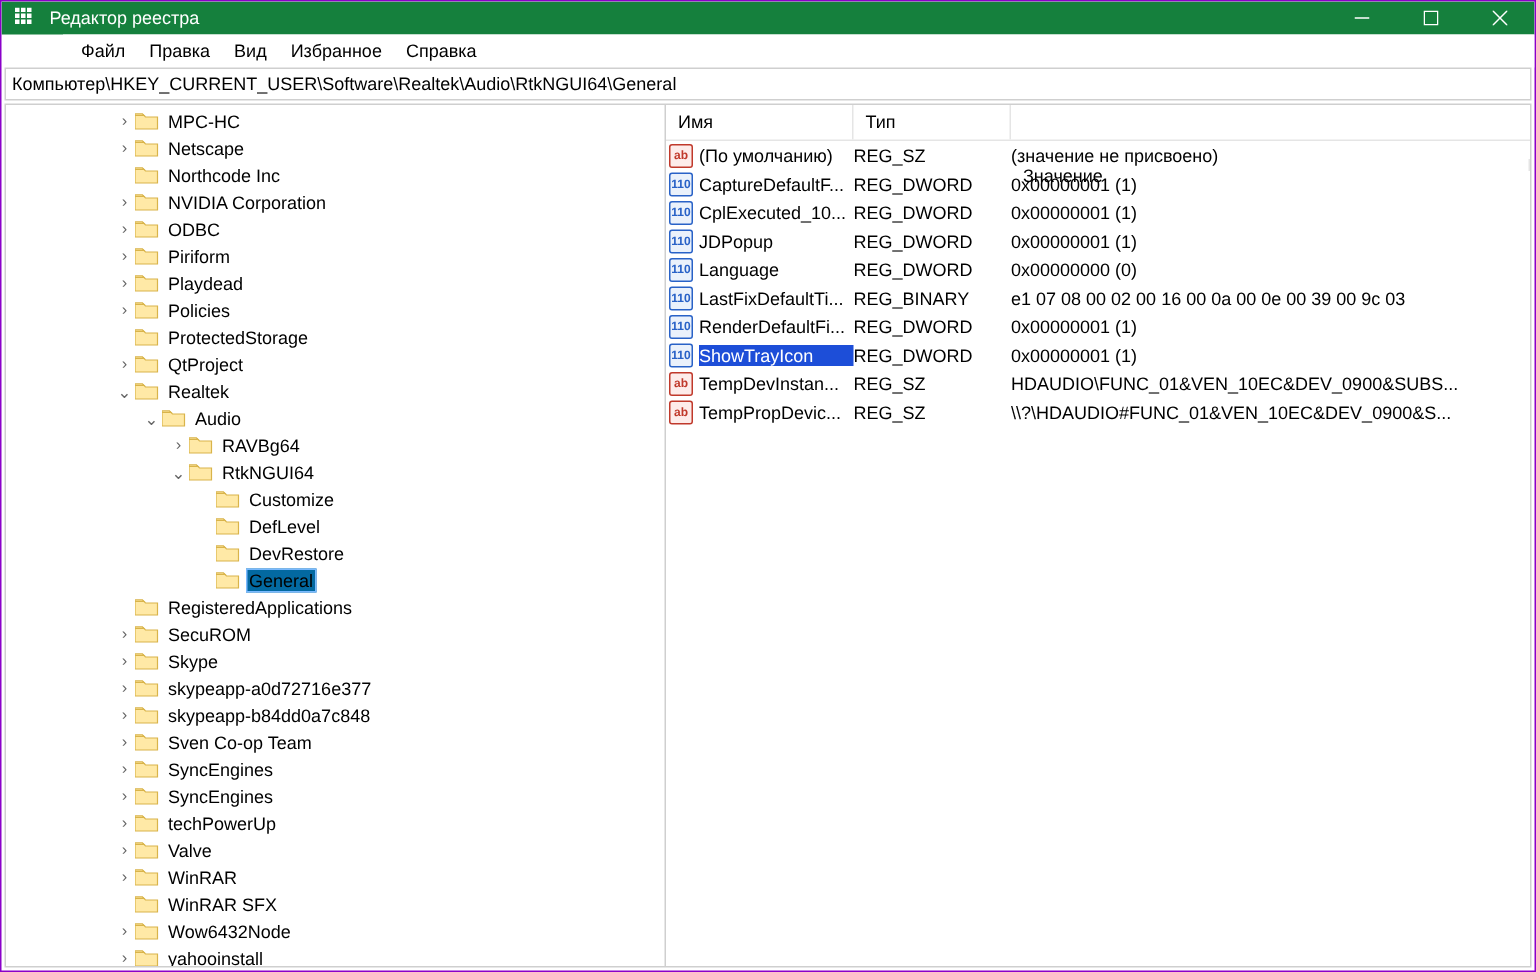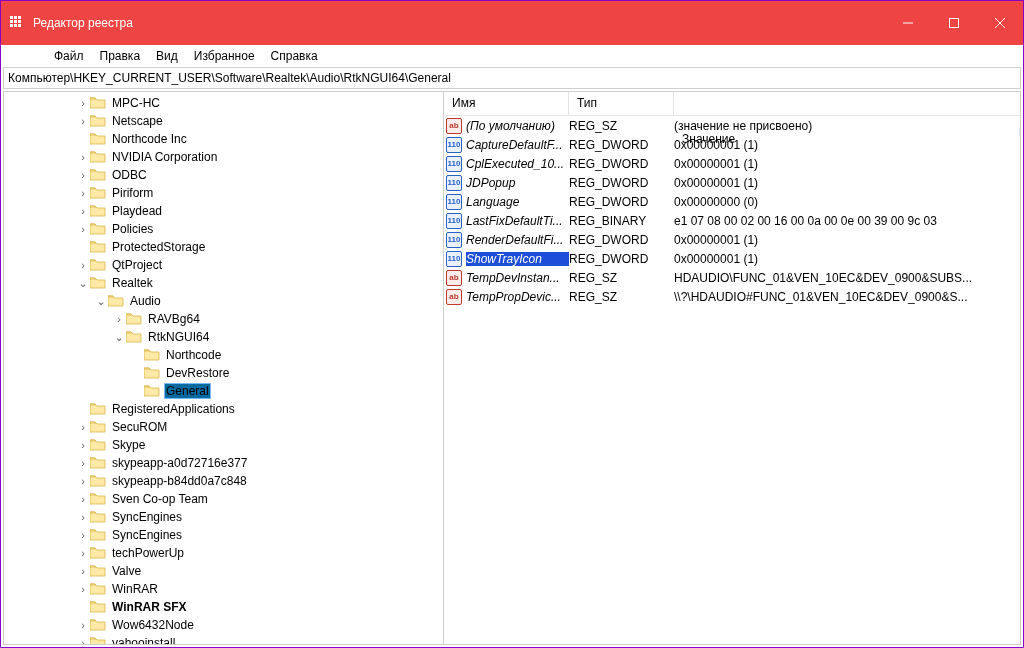--- a/index.html
+++ b/index.html
@@ -1,18 +1,18 @@
 <!DOCTYPE html>
 <html><head>
 <meta charset="utf-8">
 <style>
   * { box-sizing: border-box; margin: 0; padding: 0; font-family: "Segoe UI", Tahoma, sans-serif; }
   body { background: #fff; font-size: 12px; color: #000; }
   .window { width: 1024px; height: 648px; border: 1px solid #8a00c9; display: flex; flex-direction: column; overflow: hidden; }
-  .titlebar { height: 44px; background: #ef4444; color: #fff; display: flex; align-items: center; padding-left: 8px; font-size: 12px; }
+  .titlebar { height: 22px; background: #15803d; color: #fff; display: flex; align-items: center; padding-left: 8px; font-size: 12px; }
   .titlebar .app-icon { width: 16px; height: 16px; margin-right: 8px; display: inline-flex; align-items: center; justify-content: center; }
   .titlebar .title { flex: 1; }
   .win-controls { display: flex; height: 100%; }
   .win-btn { width: 46px; height: 100%; display: flex; align-items: center; justify-content: center; color: #fff; }
   .menubar { height: 22px; display: flex; align-items: center; padding: 0 4px; background: #fff; gap: 0; margin-left: 41px; }
   .menu-item { padding: 2px 8px; font-size: 12px; }
   .addressbar { height: 22px; border: 1px solid #cfcfcf; margin: 0 2px 2px 2px; display: flex; align-items: center; padding: 0 4px; font-size: 12px; }
   .body-row { flex: 1; display: flex; border: 1px solid #cfcfcf; margin: 0 2px 2px 2px; min-height: 0; }
   .tree-pane { width: 440px; border-right: 1px solid #cfcfcf; overflow-y: scroll; padding: 2px 0; }
   .list-pane { flex: 1; overflow: auto; }
@@ -25,21 +25,21 @@
   .folder-icon svg { display: block; }
   .cols-header { display: flex; height: 24px; border-bottom: 1px solid #e5e5e5; font-size: 12px; }
   .col-h { padding: 4px 8px; border-right: 1px solid #e5e5e5; }
   .col-name { width: 125px; }
   .col-type { width: 105px; }
   .col-data { flex: 1; margin-top: 36px; }
   .val-row { display: flex; align-items: center; height: 19px; padding-left: 2px; }
   .val-row .vicon { width: 16px; height: 16px; margin-right: 4px; display:inline-flex; align-items:center; justify-content:center; font-size:8px; font-weight:bold; border:1px solid; border-radius:2px; }
   .vicon.sz { color:#c0392b; border-color:#c0392b; background:#fdecea; }
   .vicon.bin { color:#2962c7; border-color:#2962c7; background:#eaf1fb; }
-  .val-row .c-name { width: 103px; white-space: nowrap; overflow: hidden; text-overflow: ellipsis; padding-right:4px;font-style:italic;}
+  .val-row .c-name { width: 103px; white-space: nowrap; overflow: hidden; text-overflow: ellipsis; padding-right:4px;}
   .val-row .c-name.sel { background:#1d4ed8; color:#fff; }
   .val-row .c-type { width: 105px; }
   .val-row .c-data { flex: 1; white-space: nowrap; overflow: hidden; text-overflow: ellipsis; }
   ::-webkit-scrollbar { width: 16px; background:#f0f0f0; }
   ::-webkit-scrollbar-thumb { background:#c2c2c2; }
 </style>
 </head>
 <body>
 
 <div class="window">
@@ -236,30 +236,40 @@
           <span class="label">RtkNGUI64</span>
         </div>
         <div class="tree-row" style="padding-left: 126px;">
           <span class="exp empty">›</span>
           <span class="folder-icon">
             <svg width="16" height="14" viewBox="0 0 16 14">
               <path d="M0 2 L5 2 L7 4 L15 4 L15 12 L0 12 Z" fill="#ffe9a6" stroke="#d9b44a" stroke-width="0.8"></path>
               <path d="M0 2 L5 2 L6 3 L0 3 Z" fill="#ffe9a6" stroke="#d9b44a" stroke-width="0.8"></path>
             </svg>
           </span>
-          <span class="label">Northcode</span>
+          <span class="label">Customize</span>
         </div>
         <div class="tree-row" style="padding-left: 126px;">
           <span class="exp empty">›</span>
           <span class="folder-icon">
             <svg width="16" height="14" viewBox="0 0 16 14">
               <path d="M0 2 L5 2 L7 4 L15 4 L15 12 L0 12 Z" fill="#ffe9a6" stroke="#d9b44a" stroke-width="0.8"></path>
               <path d="M0 2 L5 2 L6 3 L0 3 Z" fill="#ffe9a6" stroke="#d9b44a" stroke-width="0.8"></path>
             </svg>
           </span>
+          <span class="label">DefLevel</span>
+        </div>
+        <div class="tree-row" style="padding-left: 126px;">
+          <span class="exp empty">›</span>
+          <span class="folder-icon">
+            <svg width="16" height="14" viewBox="0 0 16 14">
+              <path d="M0 2 L5 2 L7 4 L15 4 L15 12 L0 12 Z" fill="#ffe9a6" stroke="#d9b44a" stroke-width="0.8"></path>
+              <path d="M0 2 L5 2 L6 3 L0 3 Z" fill="#ffe9a6" stroke="#d9b44a" stroke-width="0.8"></path>
+            </svg>
+          </span>
           <span class="label">DevRestore</span>
         </div>
         <div class="tree-row selected" style="padding-left: 126px;">
           <span class="exp empty">›</span>
           <span class="folder-icon">
             <svg width="16" height="14" viewBox="0 0 16 14">
               <path d="M0 2 L5 2 L7 4 L15 4 L15 12 L0 12 Z" fill="#ffe9a6" stroke="#d9b44a" stroke-width="0.8"></path>
               <path d="M0 2 L5 2 L6 3 L0 3 Z" fill="#ffe9a6" stroke="#d9b44a" stroke-width="0.8"></path>
             </svg>
           </span>
@@ -368,21 +378,21 @@
         <div class="tree-row" style="padding-left: 72px;">
           <span class="exp">›</span>
           <span class="folder-icon">
             <svg width="16" height="14" viewBox="0 0 16 14">
               <path d="M0 2 L5 2 L7 4 L15 4 L15 12 L0 12 Z" fill="#ffe9a6" stroke="#d9b44a" stroke-width="0.8"></path>
               <path d="M0 2 L5 2 L6 3 L0 3 Z" fill="#ffe9a6" stroke="#d9b44a" stroke-width="0.8"></path>
             </svg>
           </span>
           <span class="label">WinRAR</span>
         </div>
-        <div class="tree-row" style="padding-left: 72px; font-weight: bold;">
+        <div class="tree-row" style="padding-left: 72px;">
           <span class="exp empty">›</span>
           <span class="folder-icon">
             <svg width="16" height="14" viewBox="0 0 16 14">
               <path d="M0 2 L5 2 L7 4 L15 4 L15 12 L0 12 Z" fill="#ffe9a6" stroke="#d9b44a" stroke-width="0.8"></path>
               <path d="M0 2 L5 2 L6 3 L0 3 Z" fill="#ffe9a6" stroke="#d9b44a" stroke-width="0.8"></path>
             </svg>
           </span>
           <span class="label">WinRAR SFX</span>
         </div>
         <div class="tree-row" style="padding-left: 72px;">

